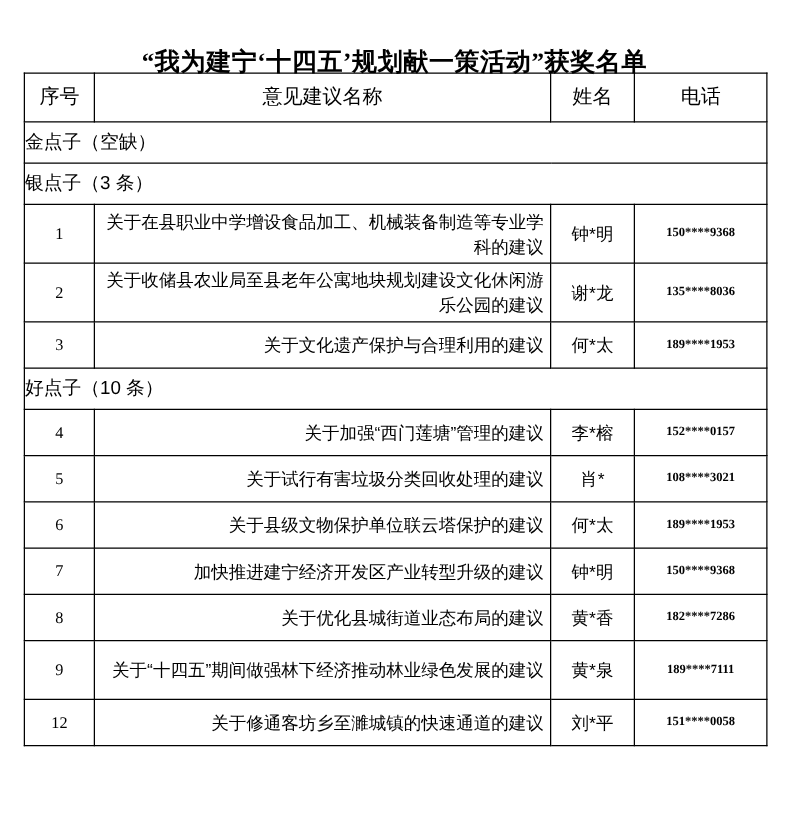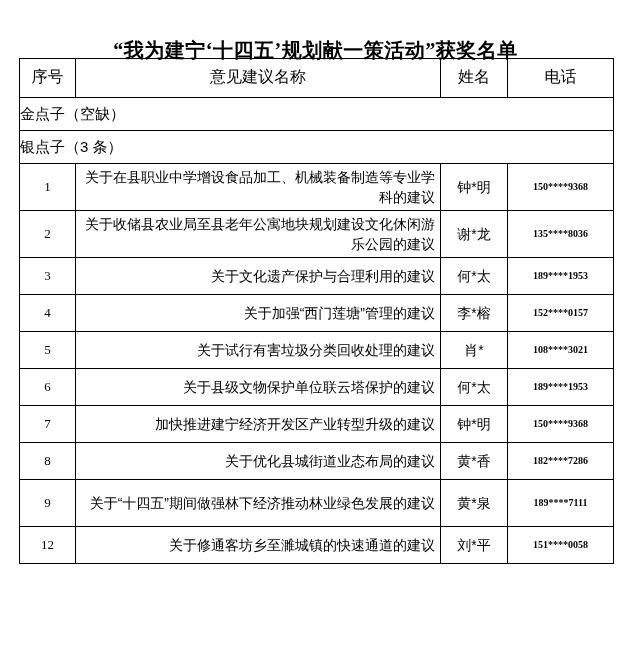--- a/index.html
+++ b/index.html
@@ -154,20 +154,23 @@
             <td class="title">关于收储县农业局至县老年公寓地块规划建设文化休闲游乐公园的建议</td>
             <td class="name">谢*龙</td>
             <td class="phone">135****8036</td>
           </tr>
           <tr class="data-row row-h1">
             <td class="idx">3</td>
             <td class="title">关于文化遗产保护与合理利用的建议</td>
             <td class="name">何*太</td>
             <td class="phone">189****1953</td>
           </tr>
+          <tr class="section-row">
+            <td colspan="4">好点子（10 条）</td>
+          </tr>
           <tr class="data-row row-h1">
             <td class="idx">4</td>
             <td class="title">关于加强“西门莲塘”管理的建议</td>
             <td class="name">李*榕</td>
             <td class="phone">152****0157</td>
           </tr>
           <tr class="data-row row-h1">
             <td class="idx">5</td>
             <td class="title">关于试行有害垃圾分类回收处理的建议</td>
             <td class="name">肖*</td>

